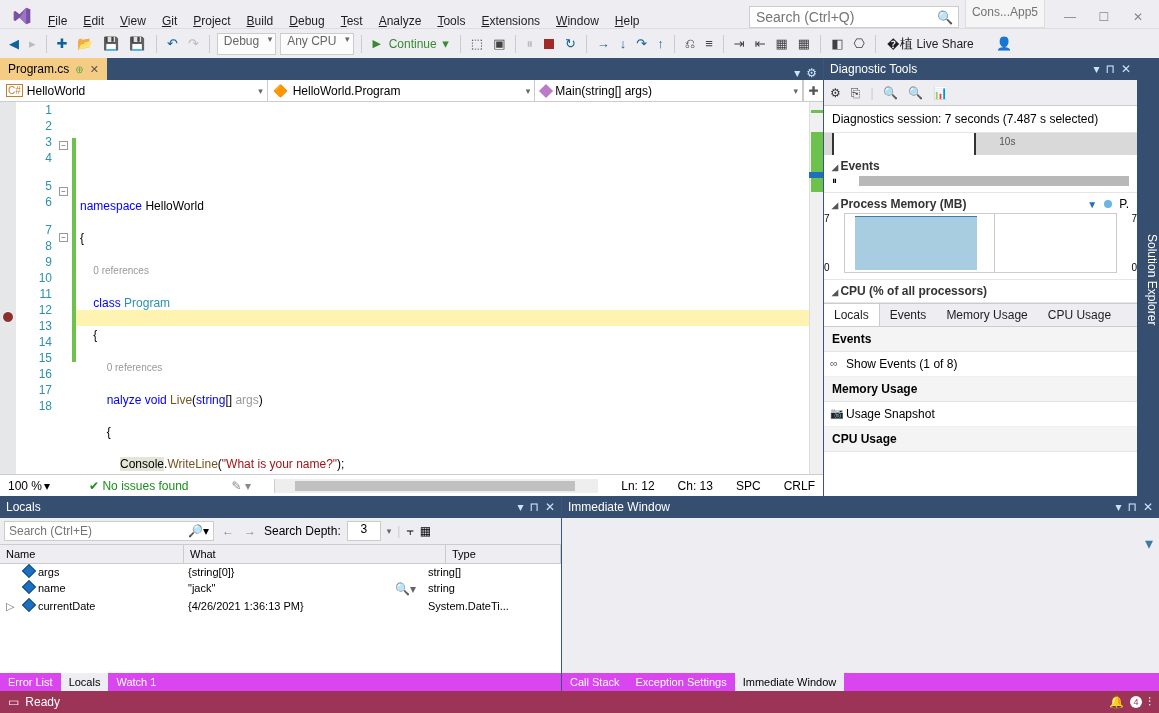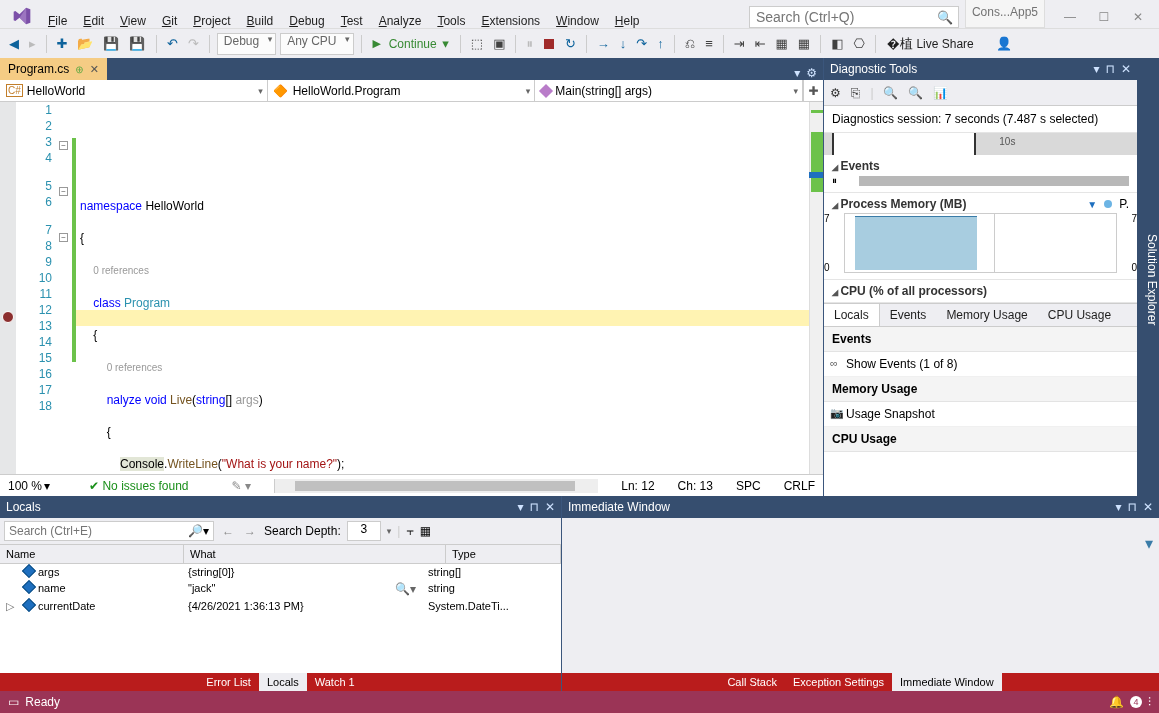--- a/index.html
+++ b/index.html
@@ -108,21 +108,21 @@
 .gc-value { width:262px; }
 .gc-type { flex:1; }
 .grid-body { background:#fff; flex:1; }
 .grid-row { display:flex; padding:1px 0; }
 .grid-row div { padding:1px 6px; font-size:11px; }
 .gr-exp { width:18px; text-align:center; color:#666; font-size:9px; }
 .gr-ico { width:14px; }
 .var-ico { width:10px; height:10px; background:#1e6fbf; border:1px solid #0d4d80; transform:rotate(45deg); display:inline-block; }
 .imm-body { flex:1; background:#eeeef2; position:relative; }
 .imm-caret { position:absolute; right:6px; top:16px; color:#3a7ca8; font-size:16px; }
-.bottom-tabs { display:flex; background:#b91c1c;justify-content:center; }
+.bottom-tabs { display:flex; background:#d946ef; }
 .btab { padding:3px 8px; color:#fff; font-size:11px; }
 .btab.active { background:#eeeef2; color:#000; }
 .statusbar { height:22px; background:#9b3456; color:#fff; display:flex; align-items:center; padding:0 8px; font-size:11px; }
 .statusbar .sb-ico { margin-right:6px; font-size:12px; }
 .statusbar .sb-right { margin-left:auto; display:flex; align-items:center; gap:6px; }
 .badge { background:#fff; color:#9b3456; border-radius:50%; width:12px; height:12px; font-size:9px; display:flex; align-items:center; justify-content:center; }
 </style>
 </head>
 <body>
 

